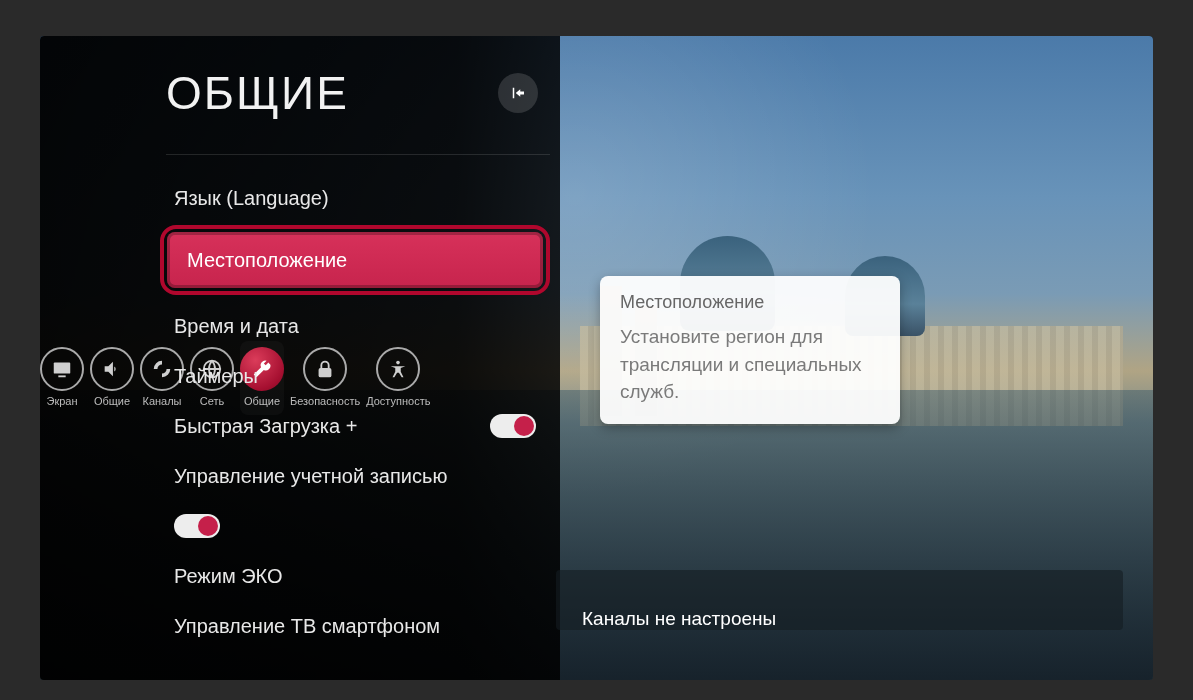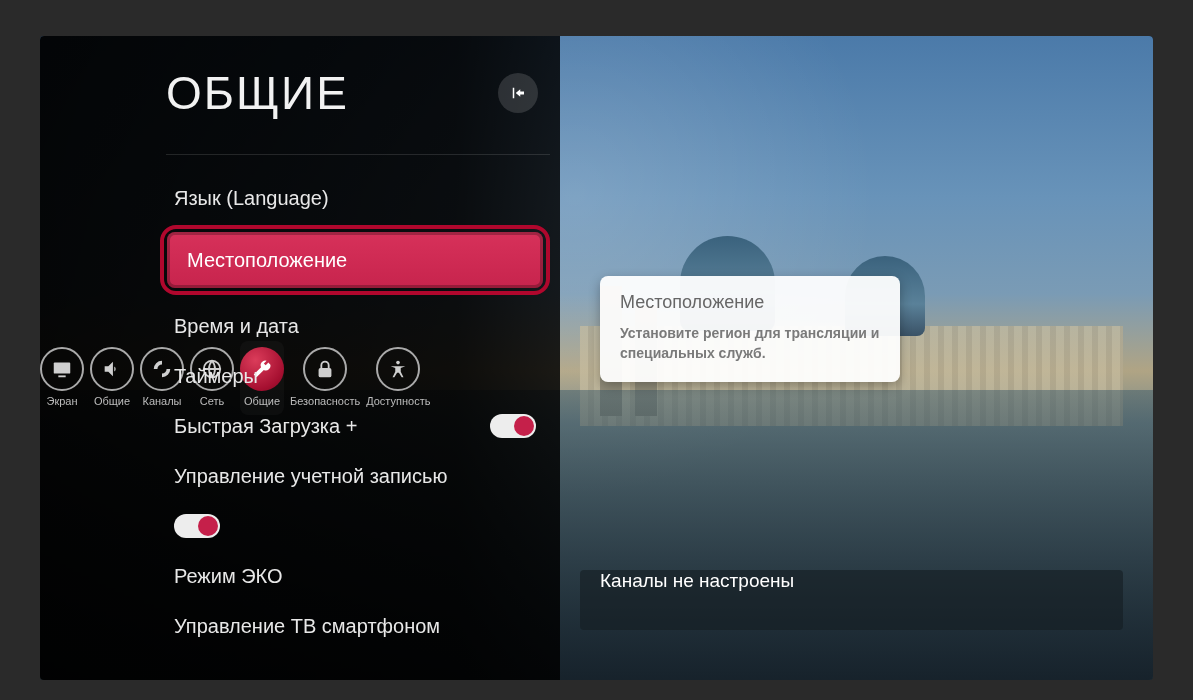--- a/index.html
+++ b/index.html
@@ -193,35 +193,34 @@
     color: #333;
     box-shadow: 0 4px 12px rgba(0,0,0,0.3);
   }
   .tip h3 {
     font-size: 18px;
     font-weight: 400;
     color: #666;
     margin-bottom: 10px;
   }
   .tip p {
-    font-size: 14px;
+    font-size: 19px;
     color: #7a7a7a;
     line-height: 1.45;
-    font-weight: bold;
   }
 
   .bottom-bar {
     position: absolute;
-    left: 540px; right: 30px; bottom: 50px;
+    left: 516px; right: 30px; bottom: 50px;
     height: 60px;
     background: rgba(20,28,34,0.6);
     border-radius: 4px;
     display: flex;
-    align-items: flex-start;
-    padding: 0 20px;
+    align-items: flex-end;
+    padding: 0 26px;
   }
   .bottom-bar span {
     color: #fff;
     font-size: 19px;
     font-weight: 500;
   }
 </style>
 </head>
 <body>
 

